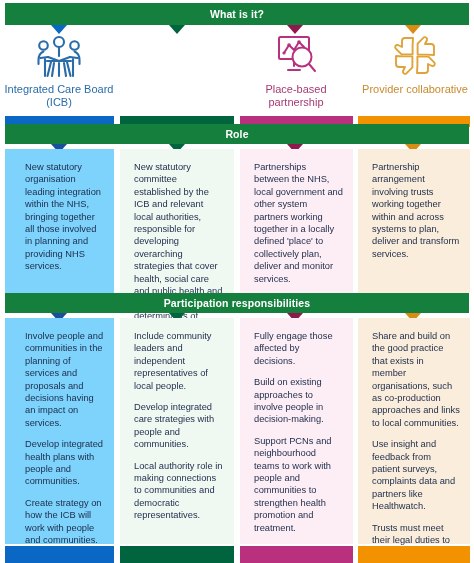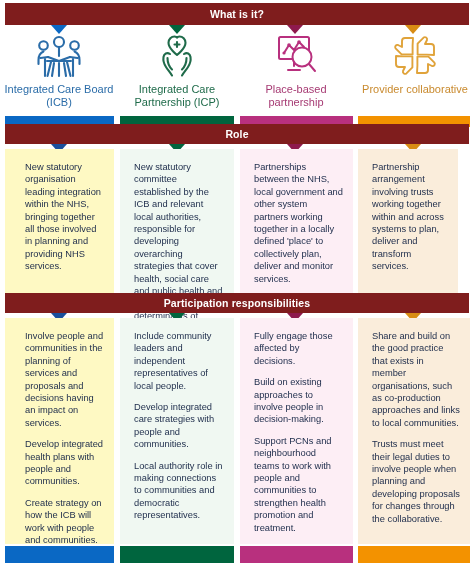--- a/index.html
+++ b/index.html
@@ -19,21 +19,21 @@
     height: 563px;
     position: relative;
     background: #ffffff;
   }
 
   
   .banner {
     position: absolute;
     left: 5px;
     width: 464px;
-    background: #7f1d1d;
+    background: #15803d;
     color: #ffffff;
     font-size: 10.5px;
     font-weight: bold;
     text-align: center;
     line-height: 20px;
     height: 20px;
     letter-spacing: 0.1px;
   }
   #banner-what  { top: 3px; height: 22px; line-height: 22px; }
   #banner-role  { top: 124px; }
@@ -89,21 +89,21 @@
     padding: 12px 10px 8px 14px;
   }
   .col p {
     margin: 0 0 9px 0;
     font-size: 9.3px;
     line-height: 12.4px;
     color: #1c2b4a;
   }
   .col p:last-child { margin-bottom: 0; }
 
-  .tint-blue    { background: #fef9c3; padding-left: 20px; }
+  .tint-blue    { background: #7dd3fc; padding-left: 20px; }
   .tint-green   { background: #f0f8f2; }
   .tint-magenta { background: #fdeef5; }
   .tint-orange  { background: #faeddb; }
 </style>
 </head>
 <body>
 
 <div class="page">
 
   <div class="banner" id="banner-what">What is it?</div>
@@ -129,33 +129,20 @@
           <path d="M10 26 L10 43 M38 26 L38 43"></path>
           <path d="M16 29 L12.5 43 M32 29 L35.5 43"></path>
           <path d="M12 28 h24"></path>
           <path d="M19 30 L17 43 M29 30 L31 43"></path>
           <path d="M24 30 v13"></path>
         </svg>
       </div>
       <div class="icon-label" style="color:#2a6ca8;">Integrated Care Board (ICB)</div>
     </div>
 
-    <div class="icon-cell" style="left:120px;">
-      <div class="icon-art">
-        <svg width="48" height="45" viewBox="0 0 48 45" fill="none" stroke="#1f6b4a" stroke-width="2.1" stroke-linecap="round" stroke-linejoin="round">
-          <path d="M24 22 C24 22 15.5 15.5 15.5 9.8 C15.5 6.2 18.3 3.5 21.6 3.5 C23.2 3.5 24 4.6 24 4.6 C24 4.6 24.8 3.5 26.4 3.5 C29.7 3.5 32.5 6.2 32.5 9.8 C32.5 15.5 24 22 24 22 Z"></path>
-          <path d="M24 9 v5 M21.5 11.5 h5"></path>
-          <path d="M17 21 C14 19 11 20.5 10.5 24 C10 27.5 11 31 13 34 C15 37 17.5 40 19 42.5"></path>
-          <path d="M31 21 C34 19 37 20.5 37.5 24 C38 27.5 37 31 35 34 C33 37 30.5 40 29 42.5"></path>
-          <path d="M14.5 25 C14.5 30 16.5 34 19 36.5"></path>
-          <path d="M33.5 25 C33.5 30 31.5 34 29 36.5"></path>
-        </svg>
-      </div>
-      <div class="icon-label" style="color:#1f6b4a;">Integrated Care Partnership (ICP)</div>
-    </div>
 
     <div class="icon-cell" style="left:239px;">
       <div class="icon-art">
         <svg width="48" height="45" viewBox="0 0 48 45" fill="none" stroke="#b8307e" stroke-width="2" stroke-linecap="round" stroke-linejoin="round">
           <rect x="7" y="4" width="30" height="22" rx="1.5"></rect>
           <path d="M22 26 v7 M16 37 h12"></path>
           <path d="M12 20 L17 12 L22 17 L27 9 L32 14"></path>
           <circle cx="17" cy="12" r="1.8" fill="#b8307e" stroke="none"></circle>
           <circle cx="27" cy="9" r="1.8" fill="#b8307e" stroke="none"></circle>
           <circle cx="12" cy="20" r="1.6" fill="#b8307e" stroke="none"></circle>
@@ -195,21 +182,21 @@
 
   <div class="col tint-blue" style="left:5px; top:149px; width:109px; height:144px;">
     <p>New statutory organisation leading integration within the NHS, bringing together all those involved in planning and providing NHS services.</p>
   </div>
   <div class="col tint-green" style="left:120px; top:149px; width:114px; height:144px;">
     <p>New statutory committee established by the ICB and relevant local authorities, responsible for developing overarching strategies that cover health, social care and public health and address the wider determinants of health and wellbeing.</p>
   </div>
   <div class="col tint-magenta" style="left:240px; top:149px; width:113px; height:144px;">
     <p>Partnerships between the NHS, local government and other system partners working together in a locally defined 'place' to collectively plan, deliver and monitor services.</p>
   </div>
-  <div class="col tint-orange" style="left:358px; top:149px; width:100px; height:144px;">
+  <div class="col tint-orange" style="left:358px; top:149px; width:112px; height:144px;">
     <p>Partnership arrangement involving trusts working together within and across systems to plan, deliver and transform services.</p>
   </div>
 
   <div class="banner" id="banner-part">Participation responsibilities</div>
 
   <div class="pointer" style="top:313px; left:51px; border-top-color:#1a4f9c;"></div>
   <div class="pointer" style="top:313px; left:169px; border-top-color:#00653e;"></div>
   <div class="pointer" style="top:313px; left:287px; border-top-color:#8e1a4d;"></div>
   <div class="pointer" style="top:313px; left:405px; border-top-color:#d88c14;"></div>
 
@@ -226,20 +213,21 @@
   </div>
 
   <div class="col tint-magenta" style="left:240px; top:318px; width:113px; height:226px;">
     <p>Fully engage those affected by decisions.</p>
     <p>Build on existing approaches to involve people in decision-making.</p>
     <p>Support PCNs and neighbourhood teams to work with people and communities to strengthen health promotion and treatment.</p>
   </div>
 
   <div class="col tint-orange" style="left:358px; top:318px; width:112px; height:226px;">
     <p>Share and build on the good practice that exists in member organisations, such as co-production approaches and links to local communities.</p>
+    <p>Use insight and feedback from patient surveys, complaints data and partners like Healthwatch.</p>
     <p>Trusts must meet their legal duties to involve people when planning and developing proposals for changes through the collaborative.</p>
   </div>
 
   <div class="chip" style="left:5px;  top:546px; width:109px; height:17px; background:#0a68c4;"></div>
   <div class="chip" style="left:120px;top:546px; width:114px; height:17px; background:#00653e;"></div>
   <div class="chip" style="left:240px;top:546px; width:113px; height:17px; background:#b8307e;"></div>
   <div class="chip" style="left:358px;top:546px; width:112px; height:17px; background:#f39200;"></div>
 
 </div>
 

